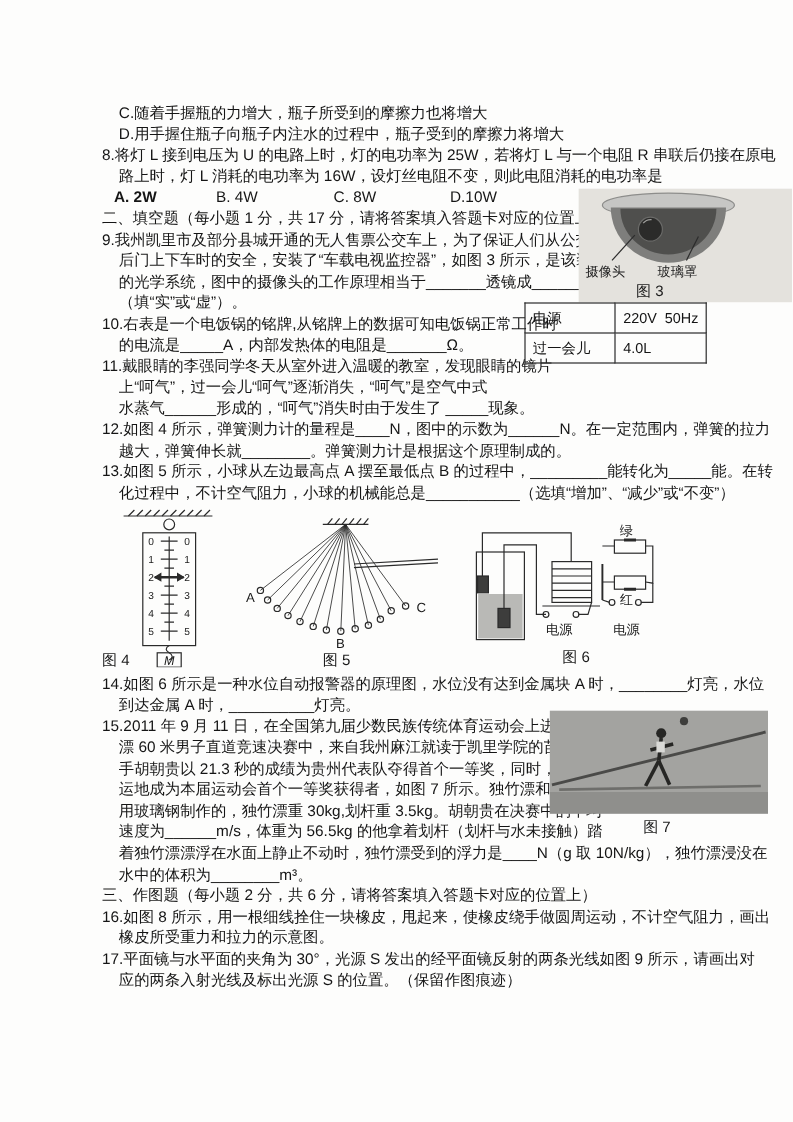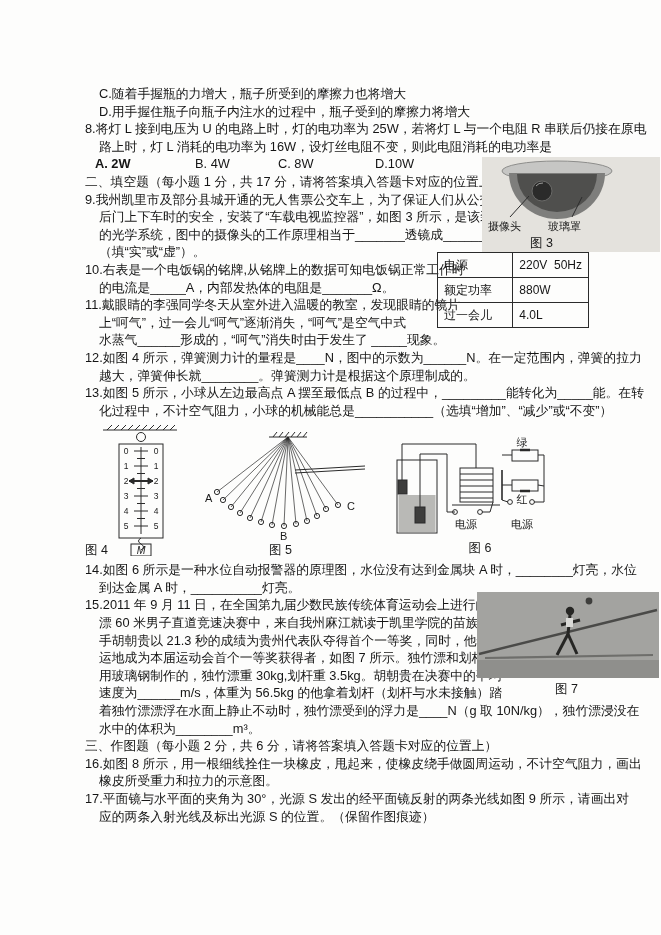--- a/index.html
+++ b/index.html
@@ -10,21 +10,21 @@
   }
   .lines{
     position:absolute;left:85px;top:85px;width:580px;
     font-size:12.8px;line-height:17.6px;
   }
   .ln{height:17.6px;white-space:pre;}
   .ind{padding-left:14px;}
   .figgap{height:142px;}
   .opts{position:relative;}
   .opts span{position:absolute;top:0;white-space:pre;}
-  .optA{left:10px;font-weight:bold;} .optB{left:110px;} .optC{left:193px;text-align:center;} .optD{left:290px;}
+  .optA{left:10px;font-weight:bold;} .optB{left:95px;} .optC{left:193px;text-align:center;} .optD{left:290px;}
 
   .fig{position:absolute;}
   .fig svg{display:block;}
   svg text{font-family:"Liberation Sans","DejaVu Sans",sans-serif;fill:#1a1a1a;}
   .svg-label{font-size:11px;}
   .svg-caption{font-size:12.5px;}
   .svg-num{font-size:8.5px;}
 
   table.nameplate{
     position:absolute;left:437px;top:252px;width:152px;
@@ -98,24 +98,20 @@
     <text x="66" y="73" class="svg-label">玻璃罩</text>
     <text x="48" y="90" class="svg-caption">图 3</text>
   </svg>
 </div>
 
 <table class="nameplate">
   <tbody>
       <tr>
     <td class="k">电源</td>
     <td>220V  50Hz</td>
-  </tr>
-  <tr>
-    <td class="k">额定功率</td>
-    <td>880W</td>
   </tr>
   <tr>
     <td class="k">过一会儿</td>
     <td>4.0L</td>
   </tr>
 </tbody>
   </table>
 
 <div class="fig" style="left:85px;top:424px;">
   <svg width="115" height="132" viewBox="0 0 115 132">
@@ -224,21 +220,21 @@
       <circle cx="140" cy="74" r="2.4"></circle>
     </g>
     <text x="130" y="18" text-anchor="middle" class="svg-label">绿</text>
     <text x="130" y="75" text-anchor="middle" class="svg-label">红</text>
     <text x="74" y="100" text-anchor="middle" class="svg-label">电源</text>
     <text x="130" y="100" text-anchor="middle" class="svg-label">电源</text>
     <text x="88" y="124" text-anchor="middle" class="svg-caption">图 6</text>
   </svg>
 </div>
 
-<div class="fig" style="left:477px;top:592px;">
+<div class="fig" style="left:458px;top:592px;">
   <svg width="182" height="104" viewBox="0 0 182 104">
     <rect x="0" y="0" width="182" height="86" fill="#a3a3a0"></rect>
     <rect x="0" y="68" width="182" height="18" fill="#8f8f8c"></rect>
     <line x1="2" y1="62" x2="180" y2="18" stroke="#4a4a48" stroke-width="2.4"></line>
     <circle cx="112" cy="9" r="3.4" fill="#3e3e3c"></circle>
     <g stroke="#262624" stroke-width="3" fill="none">
       <circle cx="93" cy="19" r="4.2" fill="#262624" stroke="none"></circle>
       <line x1="93" y1="23" x2="91" y2="42"></line>
       <line x1="84" y1="33" x2="103" y2="28"></line>
       <line x1="91" y1="42" x2="80" y2="63"></line>

